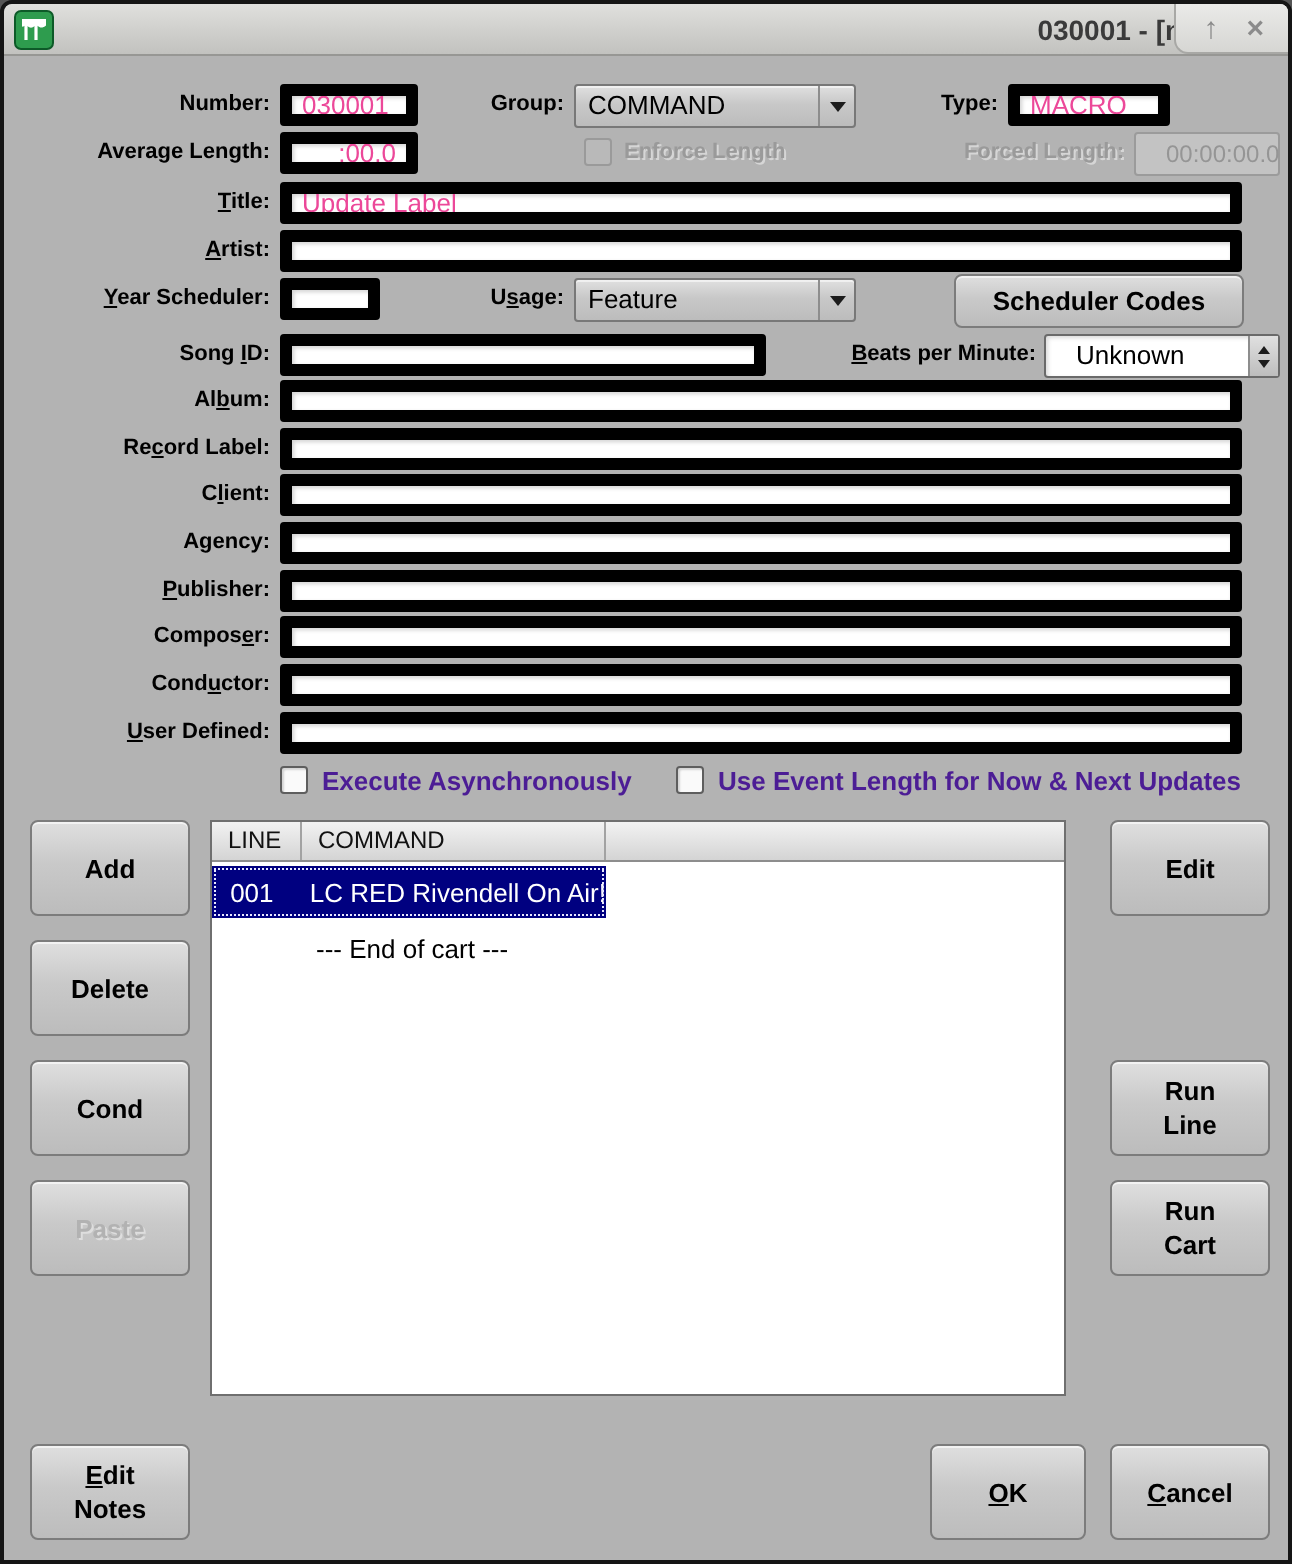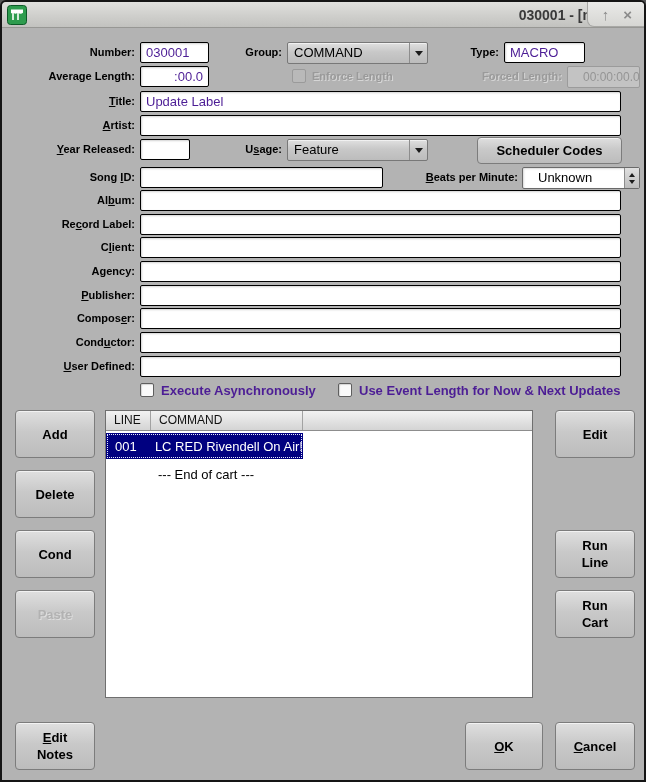--- a/index.html
+++ b/index.html
@@ -35,22 +35,22 @@
   }
   .win-btn { color:#8b8b8b; font-weight:bold; font-size:15px; line-height:1; cursor:default; }
   
   .lbl {
     position:absolute; font-weight:bold; font-size:11px; color:#000;
     height:21px; line-height:21px; text-align:right; white-space:nowrap;
   }
   .lbl .u { text-decoration:underline; }
   .lbl.gray { color:#9a9a9a; text-shadow:1px 1px 0 #d6d6d6; }
   .field {
-    position:absolute; height:21px; border:1px solid #000000; border-radius:2px;
-    background:#fff; padding:0 5px; font-size:13px; color:#4c1d95;
+    position:absolute; height:21px; border:6px solid #000000; border-radius:2px;
+    background:#fff; padding:0 5px; font-size:13px; color:#ec4899;
     font-family:inherit; box-shadow:inset 1px 1px 2px rgba(0,0,0,.18); outline:none;
   }
   .field.ta-r { text-align:right; }
   .combo {
     position:absolute; height:22px; display:flex; align-items:stretch;
     background:linear-gradient(#e0e0e0,#c8c8c8 45%,#bcbcbc);
     border:1px solid #787878; border-radius:2px;
     box-shadow:inset 0 1px 0 rgba(255,255,255,.55);
   }
   .combo-text { flex:1; line-height:20px; padding-left:6px; font-size:13px; color:#000; }
@@ -162,21 +162,21 @@
         <span class="tri-down-sm"></span>
       </span>
   </div>
 
   <div class="lbl" style="left:0;width:133px;top:89px"><span></span><span class="u">T</span><span>itle:</span></div>
   <input class="field" style="left: 138px; top: 89px; width: 481px;" value="Update Label">
 
   <div class="lbl" style="left:0;width:133px;top:113px"><span></span><span class="u">A</span><span>rtist:</span></div>
   <input class="field" style="left: 138px; top: 113px; width: 481px;" value="">
 
-  <div class="lbl" style="left:0;width:133px;top:137px"><span></span><span class="u">Y</span><span>ear Released:</span></div>
+  <div class="lbl" style="left:0;width:133px;top:137px"><span></span><span class="u">Y</span><span>ear Scheduler:</span></div>
   <input class="field" style="left: 138px; top: 137px; width: 50px;" value="">
   <div class="lbl" style="left:180px;width:100px;top:137px"><span>U</span><span class="u">s</span><span>age:</span></div>
   <div class="combo" style="left:285px;top:137px;width:141px">
     <span class="combo-text">Feature</span>
     <span class="combo-arrow-box">
         <span class="tri-down"></span>
       </span>
   </div>
   <button class="btn sched" style="left:475px;top:135px">
       <span>Scheduler Codes</span>

